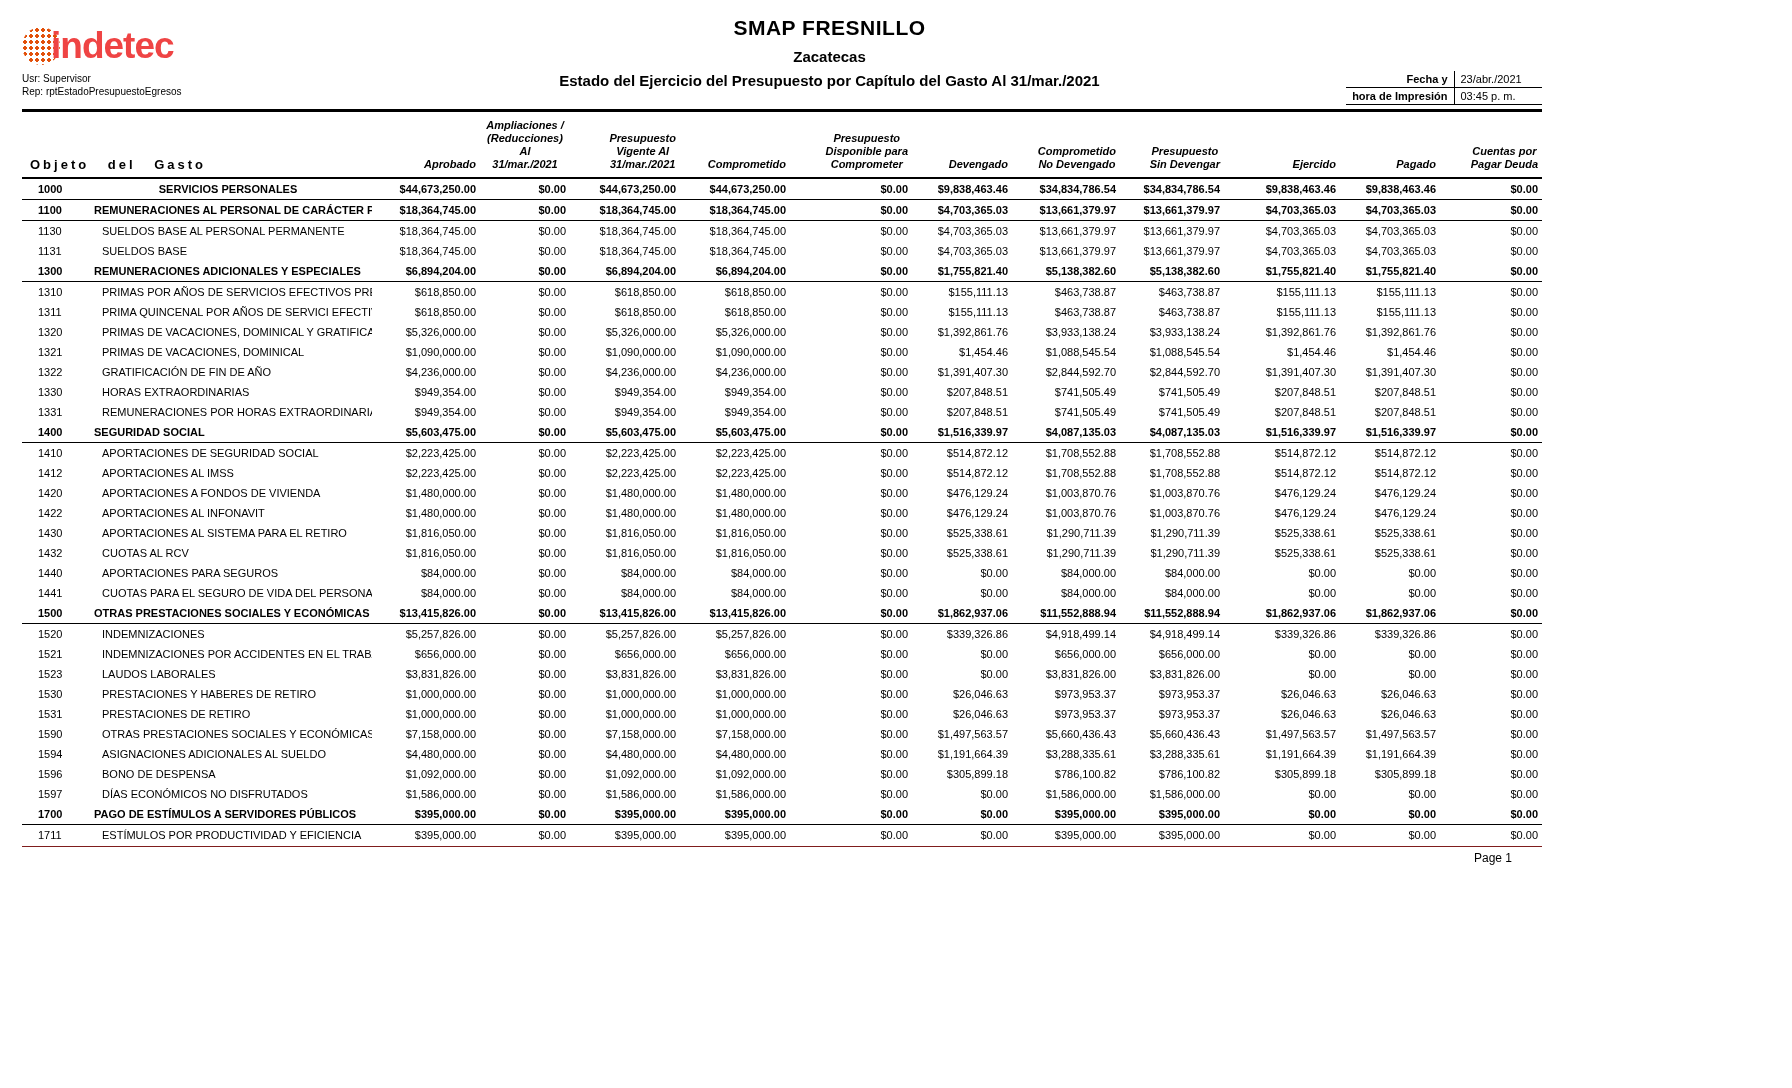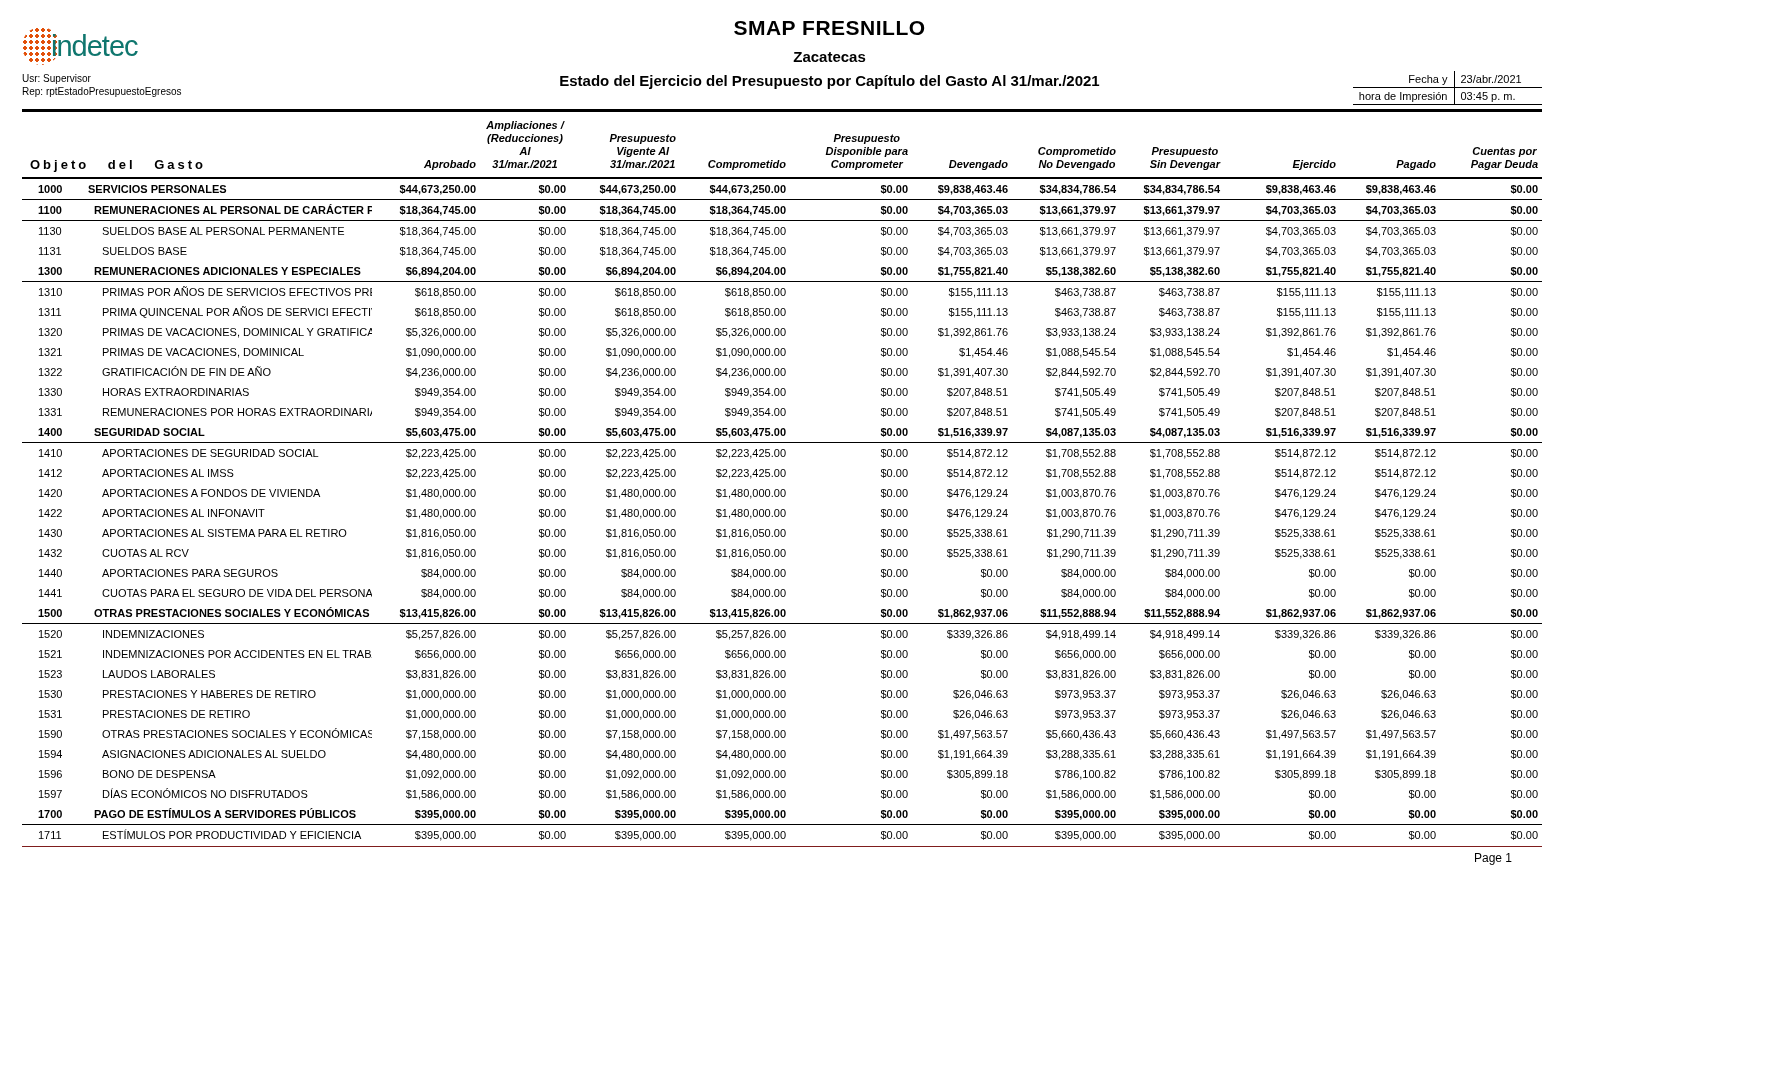--- a/index.html
+++ b/index.html
@@ -14,48 +14,48 @@
   
   .hdr { display:grid; grid-template-columns:300px 1fr 205px; min-height:102px;
          border-bottom:3px solid #000; padding-bottom:3px; }
   .brand { padding-top:14px; }
   .logo { display:flex; align-items:center; height:44px; margin-bottom:4px; }
   .logo-mark {
     width:38px; height:38px; border-radius:50%; flex:0 0 auto;
     background-image:radial-gradient(#e2500a 1.7px, rgba(226,80,10,0) 1.9px);
     background-size:6px 6px;
   }
-  .logo-text { font-size:29px; font-weight:normal; color:#0f766e; margin-left:-9px; letter-spacing:-1px; }
+  .logo-text { font-size:37px; font-weight:bold; color:#ef4444; margin-left:-9px; letter-spacing:-1px; }
   .meta-line { font-size:10px; line-height:13px; }
 
   .titles { text-align:center; padding-top:6px; }
   .title-main { font-size:21px; font-weight:bold; letter-spacing:.5px; }
   .title-sub { font-size:15px; font-weight:bold; margin-top:8px; }
   .title-report { font-size:15px; font-weight:bold; margin-top:7px; }
 
   .hdr-right { display:flex; align-items:flex-end; justify-content:flex-end; }
   .datebox { border-collapse:collapse; font-size:11px; margin-bottom:1px; }
   .datebox td { padding:2px 6px; border-bottom:1px solid #000; white-space:nowrap; }
-  .datebox td.lbl { text-align:right; border-right:1px solid #000; min-width:100px; }
+  .datebox td.lbl { text-align:right; border-right:1px solid #000; min-width:100px;font-weight:bold; }
   .datebox td.val { text-align:left; min-width:88px; }
 
   
   table.report { border-collapse:collapse; table-layout:fixed; width:1520px; margin-top:1px; }
   .report thead th { vertical-align:bottom; border-bottom:2px solid #000;
                      padding:6px 4px 5px; font-weight:bold; }
   .report th.obj { text-align:left; font-size:13px; letter-spacing:3px; word-spacing:12px;
                    padding-left:8px; white-space:nowrap;margin-left:8px; }
   .report th.num-h { text-align:right; }
   .colhdr { display:inline-block; text-align:center; white-space:pre-line;
             font-size:11px; line-height:13px;font-style:italic; }
 
   .report tbody td { font-size:11px; line-height:14px; padding:3px 4px; white-space:nowrap; }
   .report td.code { padding-left:16px; }
   .report td.name { overflow:hidden; }
-  .report td.name.ind0 { padding-left:4px; }
+  .report td.name.ind0 { padding-left:4px;text-align:center; }
   .report td.name.ind1 { padding-left:10px; }
   .report td.name.ind2 { padding-left:18px; }
   .report td.num { text-align:right; }
   .report tr.bold td { font-weight:bold; }
   .report tr.rule td { border-bottom:1px solid #000; }
 
   
   .footer { width:1520px; border-top:1px solid #7f1d1d; text-align:right;
             font-size:12px; padding:4px 30px 0 0; margin-top:1px; }
 </style>

